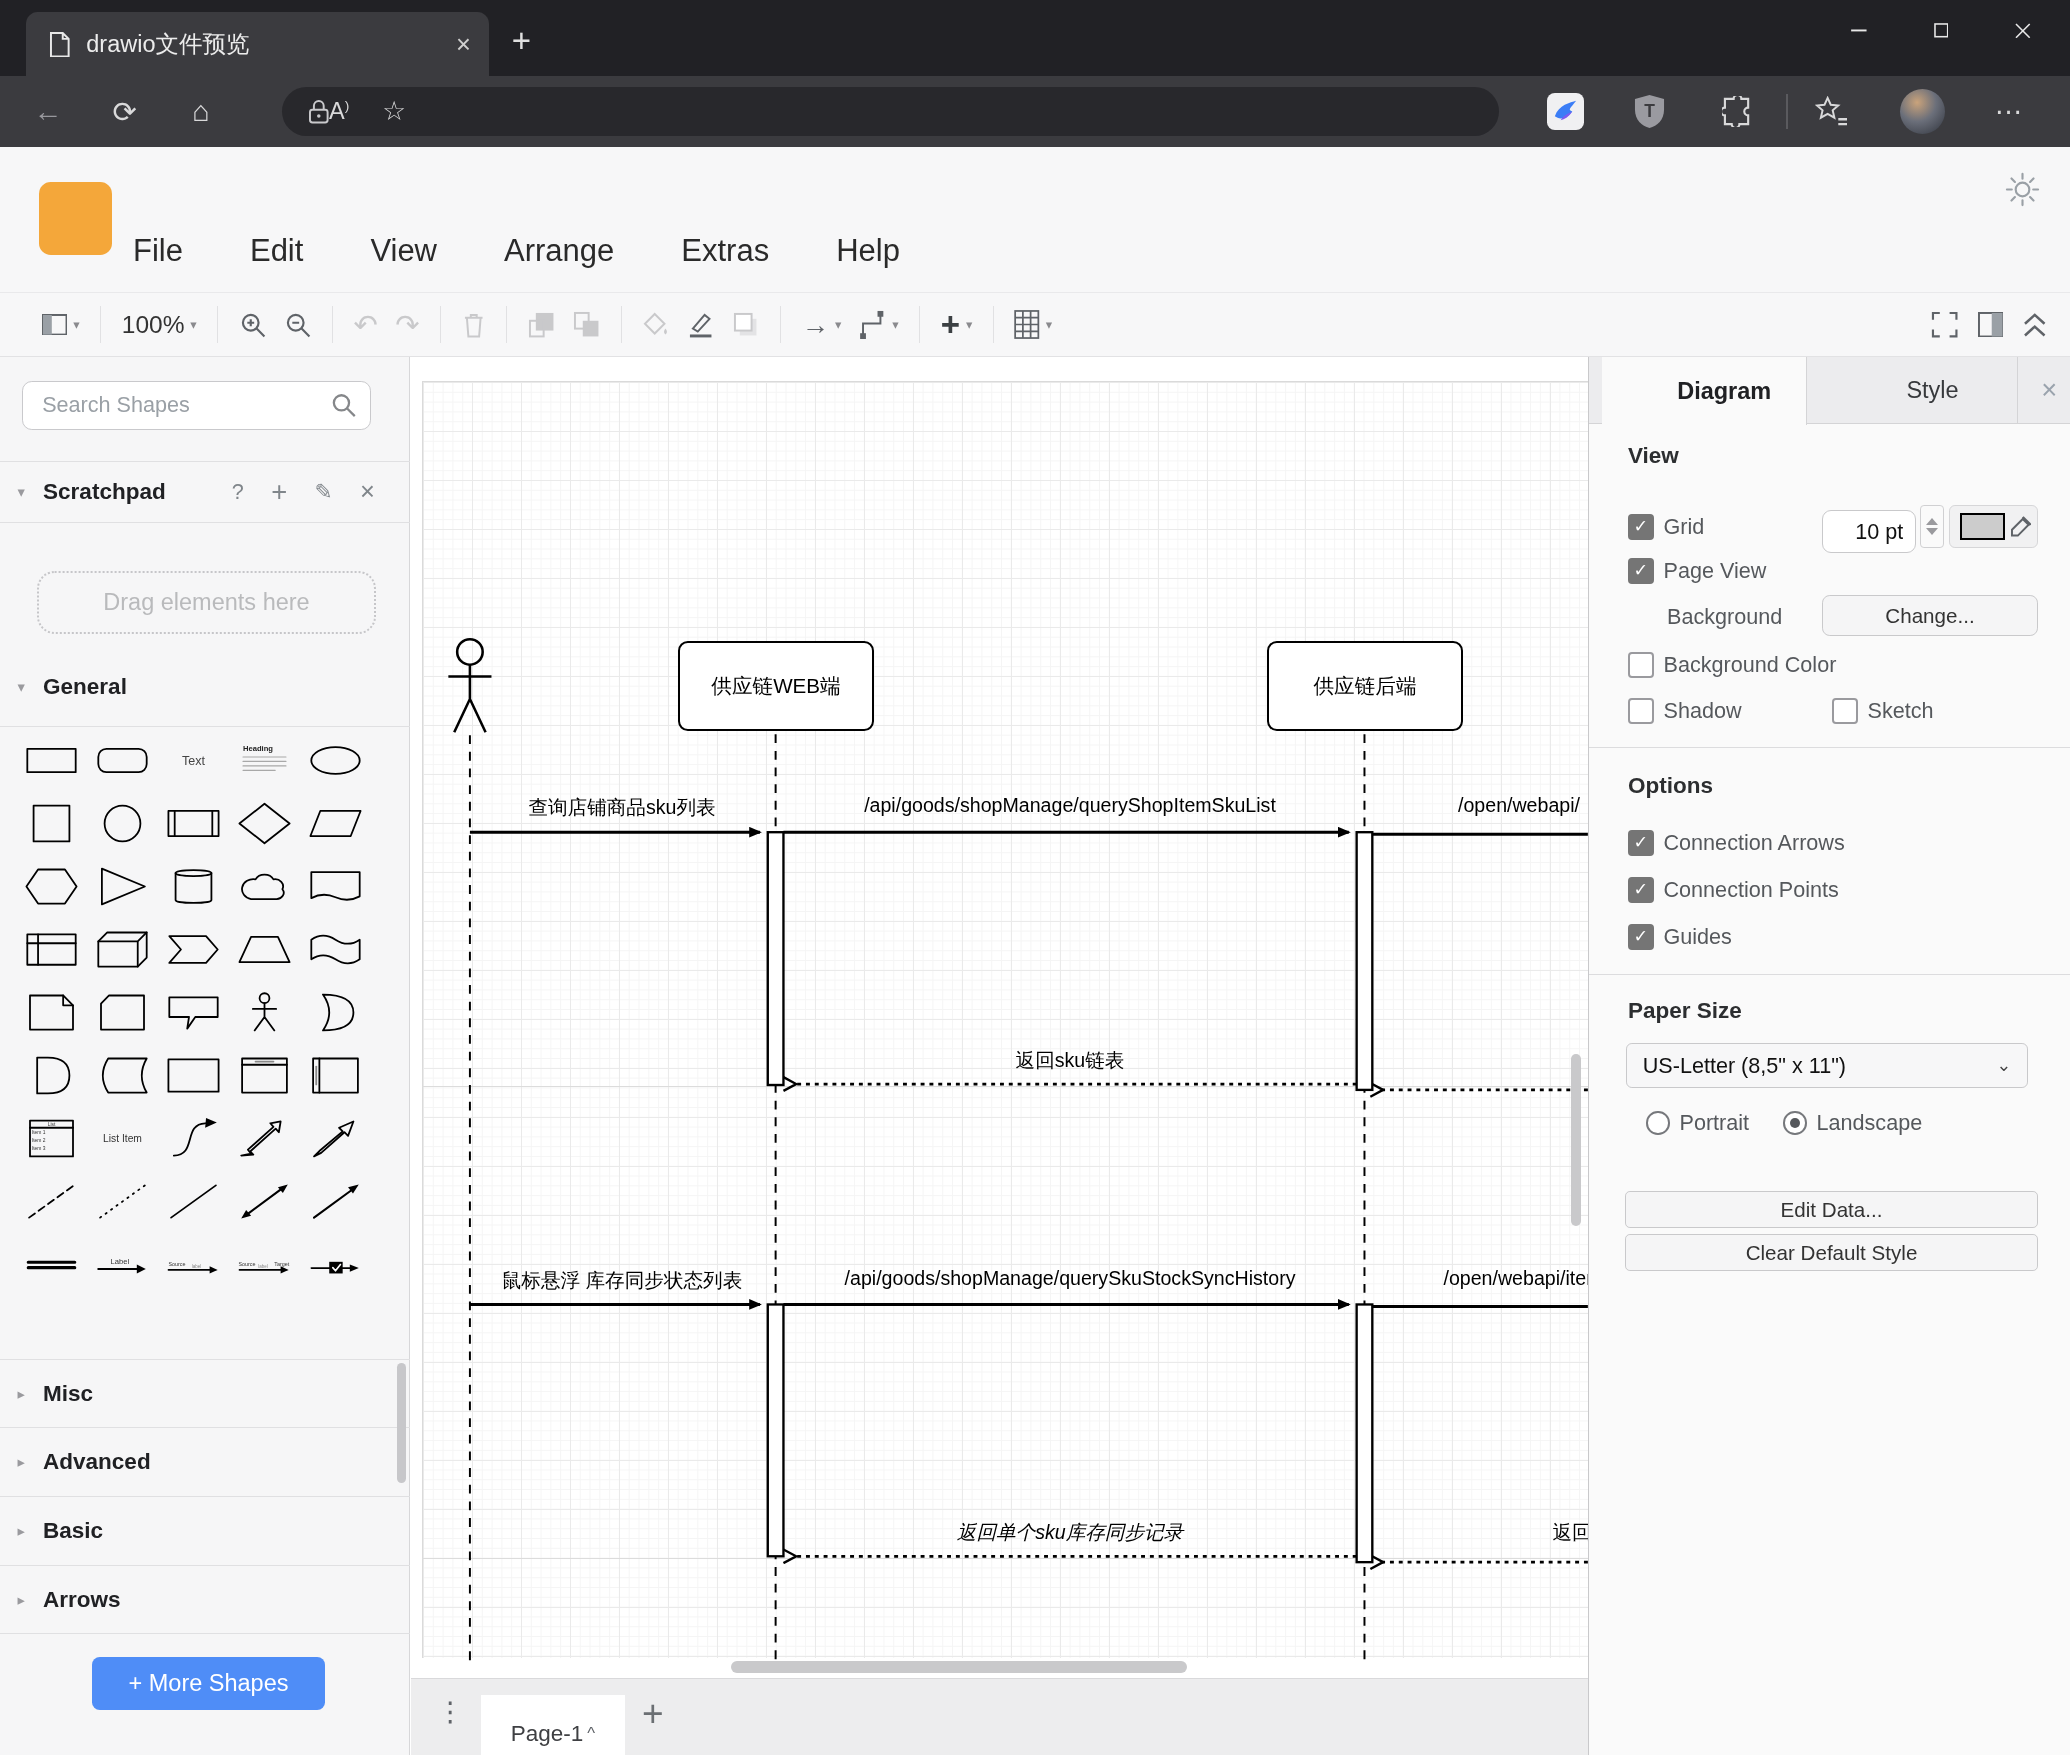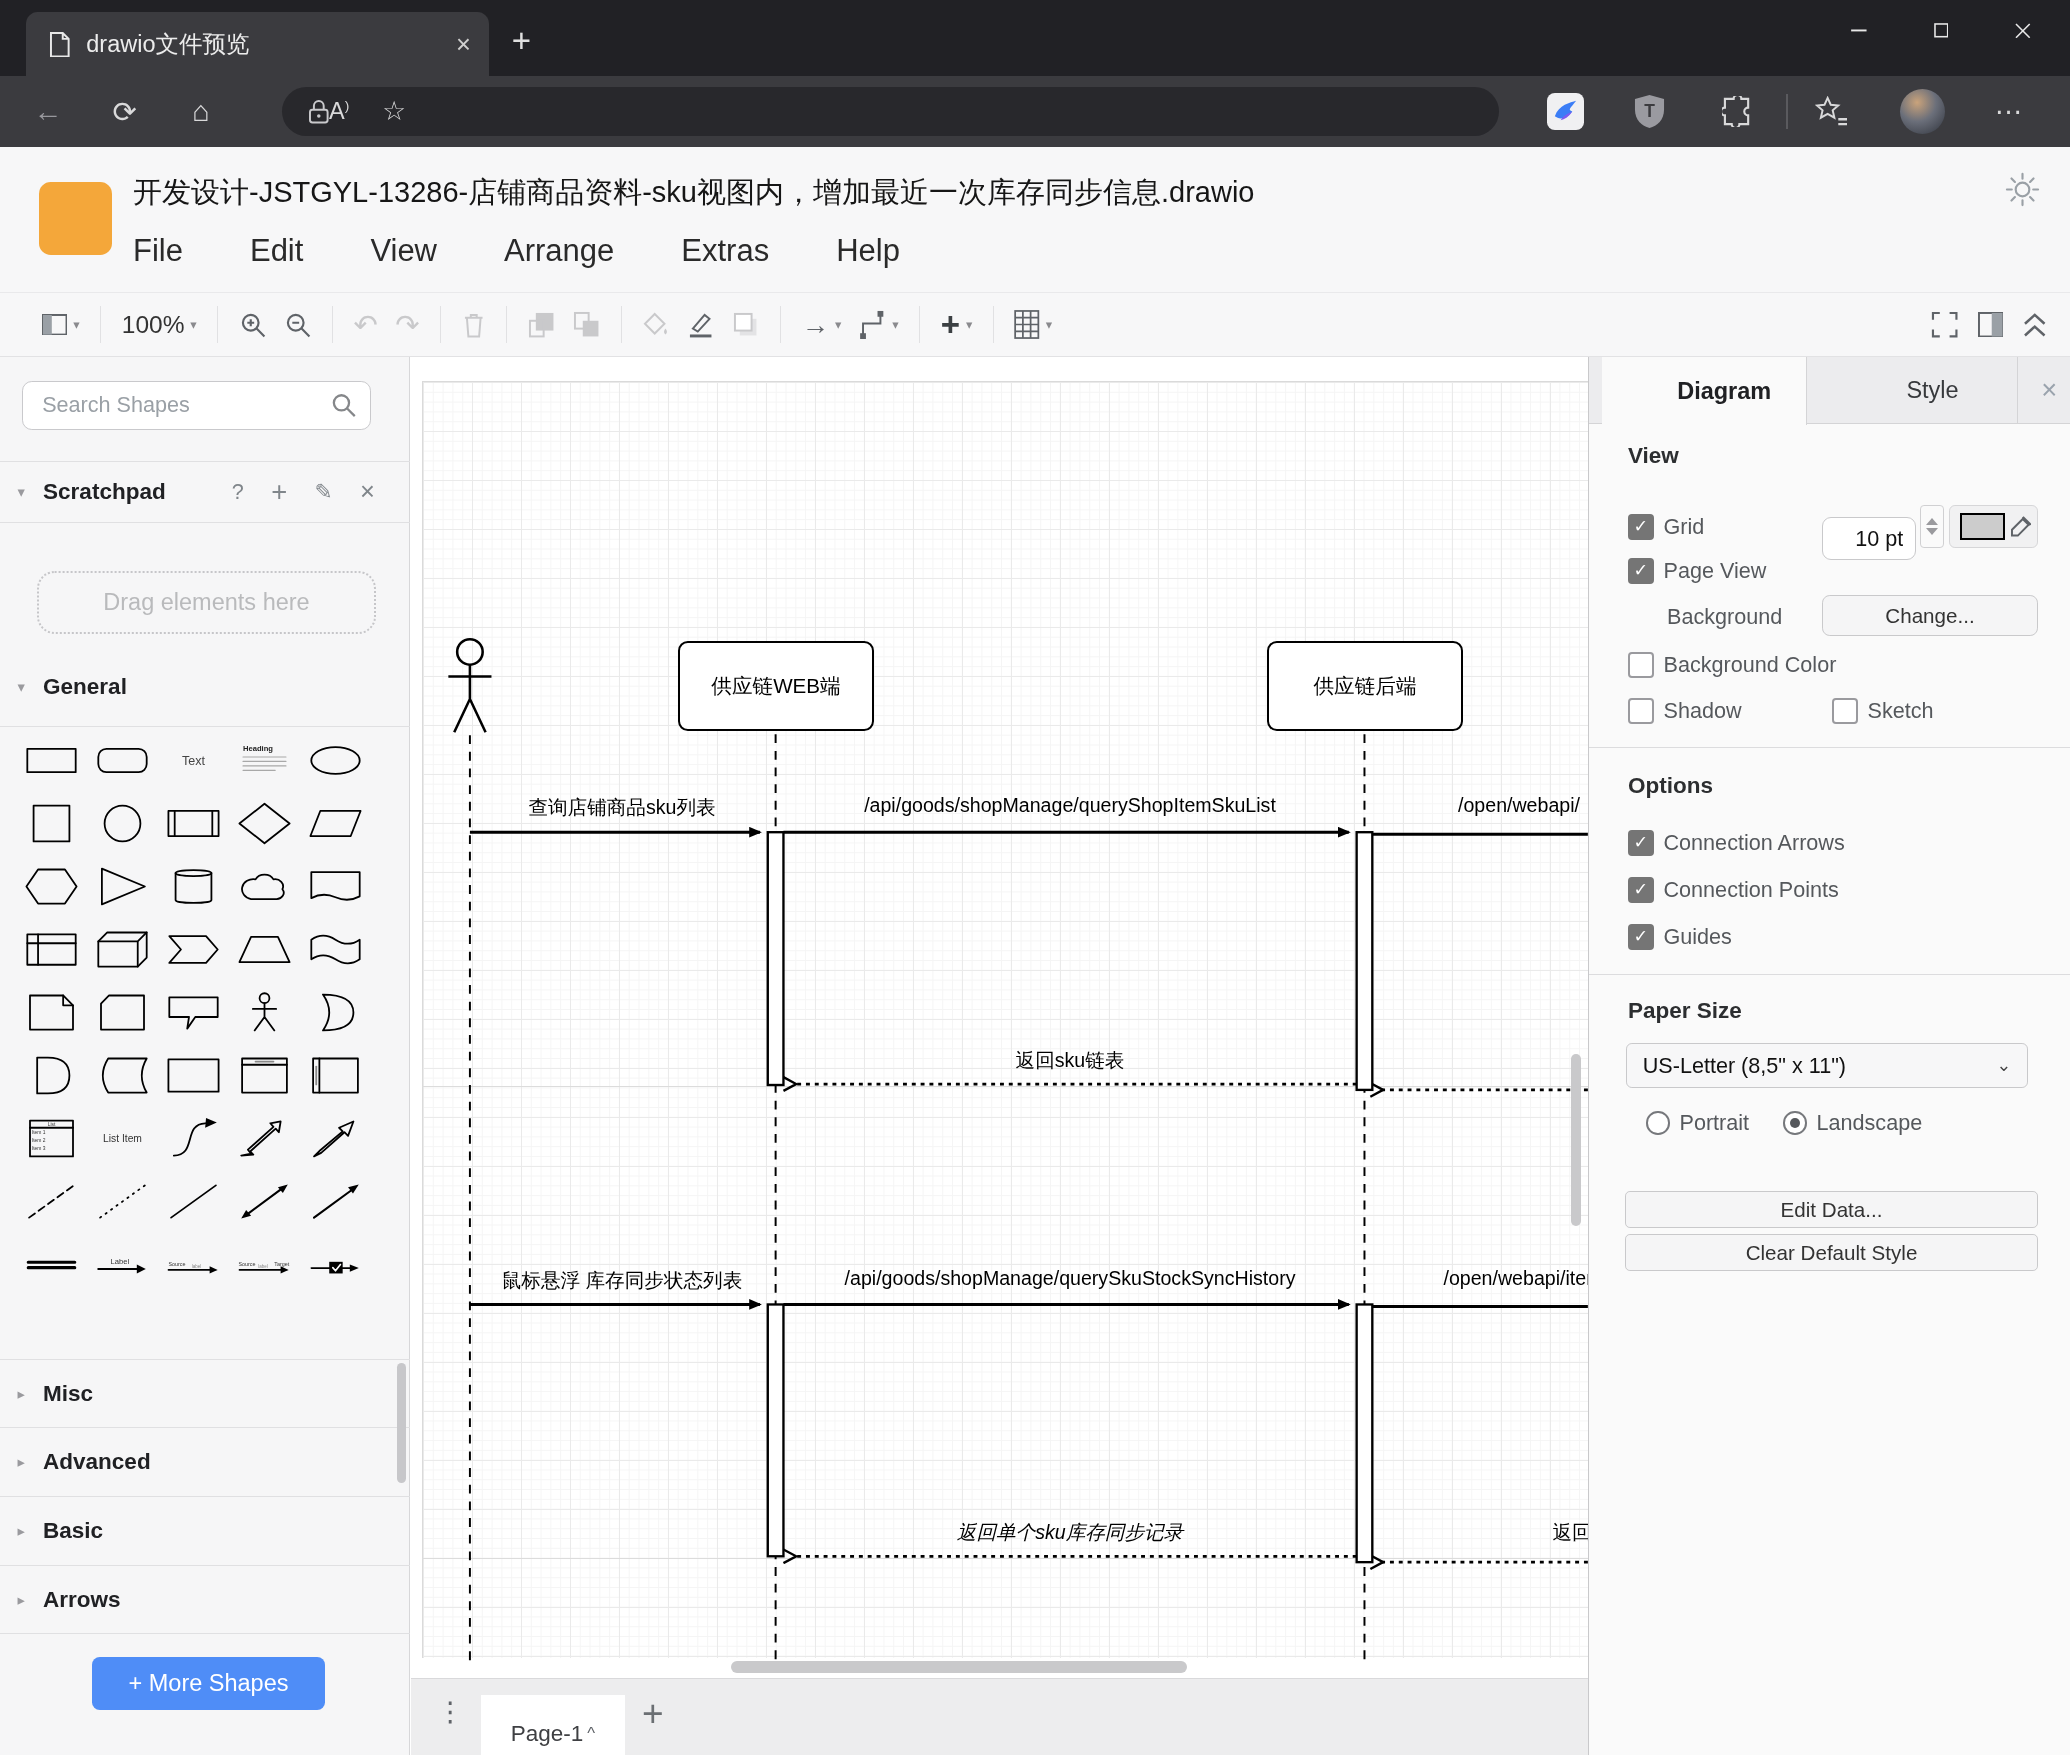--- a/index.html
+++ b/index.html
@@ -106,21 +106,21 @@
   .ptab{position:absolute;top:0;height:67px;display:flex;align-items:center;justify-content:center;font-size:23.5px;padding-left:41px;}
   .ptab.active{background:#fafafa;font-weight:700;color:#202124;border-right:1px solid #d4d4d6;height:68px;}
   .ptab.inactive{color:#37393c;border-right:1px solid #d4d4d6;}
   .pclose{position:absolute;right:13.7px;top:16.7px;font-size:27.4px;color:#9aa3ad;}
   .phead{position:absolute;left:39px;font-size:22.5px;font-weight:700;color:#2c2e30;}
   .prow{position:absolute;left:39px;display:flex;align-items:center;}
   .plabel{font-size:21.6px;color:#55585c;margin-left:10px;}
   .cb{width:25.5px;height:25.5px;border-radius:3.9px;flex:0 0 25.5px;}
   .cb.on{background:#757575;color:#fff;display:flex;align-items:center;justify-content:center;font-size:17.6px;}
   .cb.off{background:#fff;border:2px solid #9a9a9e;}
-  .gridinput{position:absolute;left:233px;top:160px;width:94px;height:43px;border:1px solid #c9c9cb;
+  .gridinput{position:absolute;left:233px;top:153px;width:94px;height:43px;border:1px solid #c9c9cb;
     border-radius:9px;background:#fff;font-size:21.6px;color:#111;text-align:right;padding-right:11.8px;
     font-family:inherit;outline:none;}
   .stepper{position:absolute;left:331px;top:148px;width:23.5px;height:43px;border:1px solid #d0d0d2;
     border-radius:3.9px;background:#fafafa;display:flex;flex-direction:column;align-items:center;justify-content:center;gap:3.9px;}
   .stp{width:0;height:0;border-left:6.9px solid transparent;border-right:6.9px solid transparent;}
   .stp.up{border-bottom:7.8px solid #9a9a9e;}
   .stp.dn{border-top:7.8px solid #9a9a9e;}
   .swatchbtn{position:absolute;left:360px;top:148px;width:89px;height:43px;background:#f1f1f2;
     border:1px solid #d6d6d8;border-radius:5.9px;}
   .swatch{position:absolute;left:9.8px;top:6.9px;width:45px;height:27.4px;background:#ccc;border:2px solid #000;}
@@ -207,21 +207,20 @@
           <path d="M13 2 l3.2 7 7.8 0.8 -5.8 5 1.8 7.6 -7 -4 -7 4 1.8 -7.6 -5.8 -5 7.8 -0.8 Z" fill="none" stroke="#d9d9da" stroke-width="2"></path>
           <path d="M24 24 H33 M24 29 H33" stroke="#d9d9da" stroke-width="2.4"></path>
         </svg>
     </div>
     <div class="avatar" style="left:1900px;"></div>
     <div class="bdots" style="left:1994px;">…</div>
   </div>
 
   <div class="appheader">
     <div class="logo" style="background:#f4a73a;"></div>
-    <div class="doc-title">开发设计-JSTGYL-13286-店铺商品资料-sku视图内，增加最近一次库存同步信息.drawio</div>
     <div class="menubar">
       <span>File</span>
       <span>Edit</span>
       <span>View</span>
       <span>Arrange</span>
       <span>Extras</span>
       <span>Help</span>
     </div>
     <div class="sun">
       <svg width="37" height="37" viewBox="0 0 38 38" fill="none" stroke="#9aa0a6" stroke-width="2.2" stroke-linecap="round">

